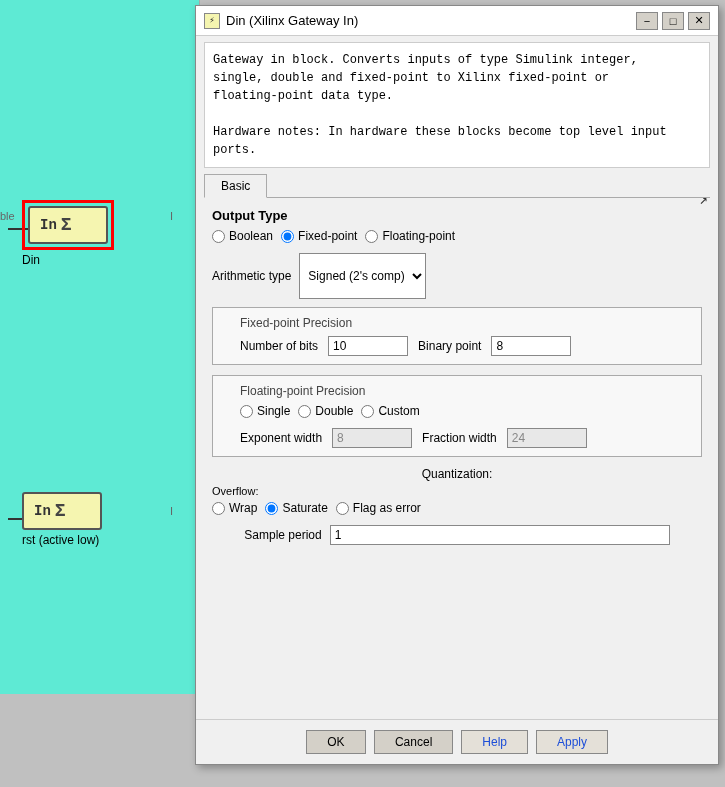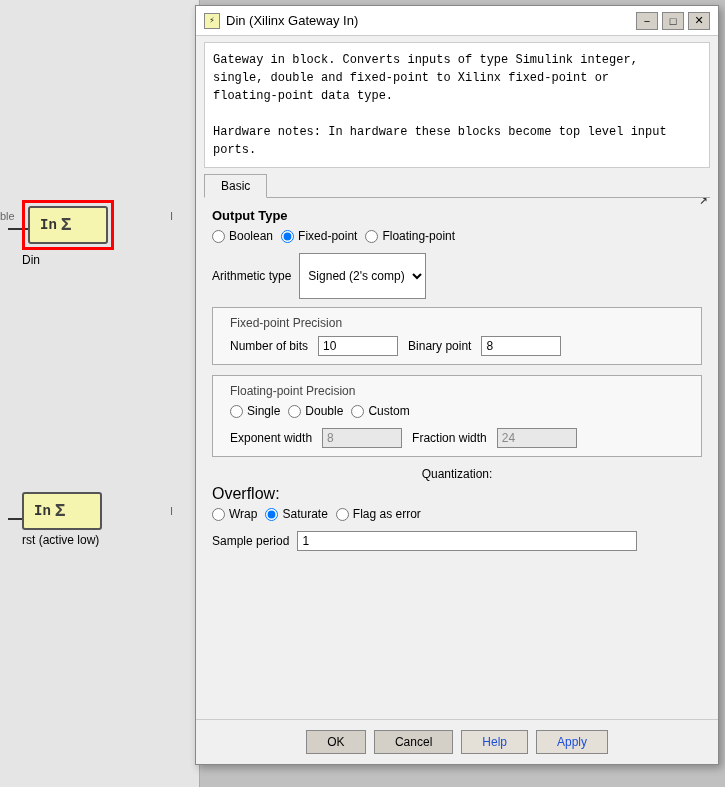--- a/index.html
+++ b/index.html
@@ -11,22 +11,22 @@
       height: 787px;
       overflow: hidden;
       position: relative;
     }
 
     
     .simulink-bg {
       position: absolute;
       left: 0; top: 0;
       width: 200px;
-      height: 787px;
-      background: #e5e5e5;
+      height: 694px;
+      background: #5eead4;
       border-right: 1px solid #aaa;
     }
 
     .block-box {
       background: #f5f5b0;
       border: 2px solid #555;
       border-radius: 3px;
       padding: 4px 10px;
       display: flex;
       align-items: center;
@@ -207,21 +207,21 @@
     .form-select {
       padding: 14px 4px;
       font-family: Arial, sans-serif;
       font-size: 12px;
       background: #fff;
       border: 1px solid #888;
     }
 
     .section-box {
       border: 1px solid #aaa;
-      padding: 8px 17px;
+      padding: 8px 27px;
       margin-bottom: 10px;
       background: #f8f8f8;
     }
 
     .section-box-title {
       font-family: Arial, sans-serif;
       font-size: 12px;
       color: #444;
       margin-bottom: 6px;
     }
@@ -257,32 +257,33 @@
     .quant-label {
       font-family: Arial, sans-serif;
       font-size: 12px;
       color: #000;
       margin-bottom: 4px;
       text-align: center;
     }
 
     .overflow-label {
       font-family: Arial, sans-serif;
-      font-size: 16px;
+      font-size: 11px;
       color: #000;
       margin-bottom: 4px;
     }
 
     .sample-row {
       display: flex;
       align-items: center;
       gap: 8px;
       margin-top: 6px;
       font-family: Arial, sans-serif;
       font-size: 12px;
+      justify-content: center;
     }
 
     .sample-input {
       border: 1px solid #888;
       background: #fff;
       padding: 2px 4px;
       font-family: Arial, sans-serif;
       font-size: 12px;
       width: 340px;
     }

